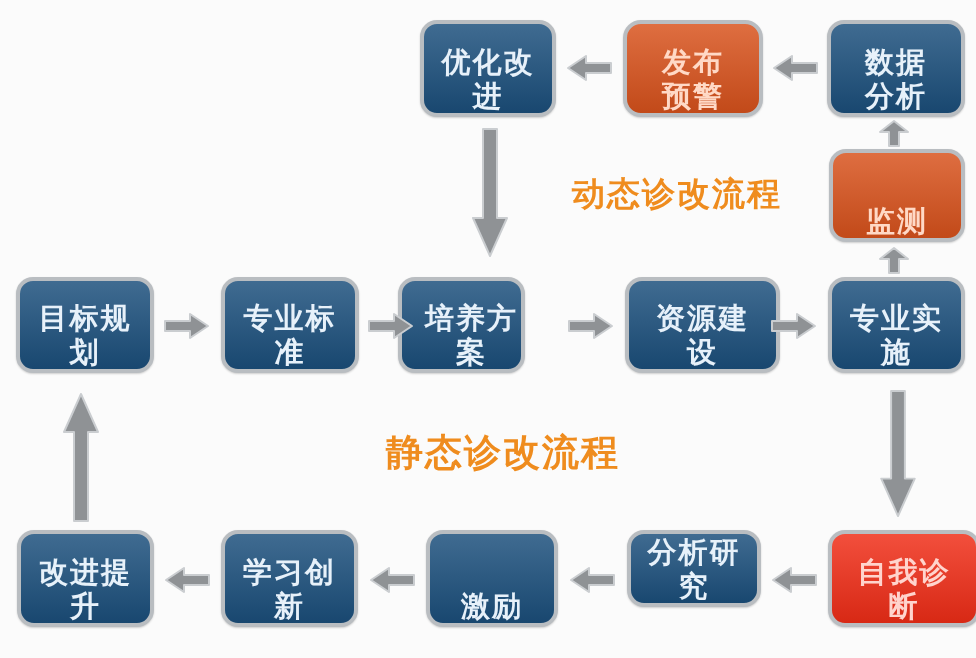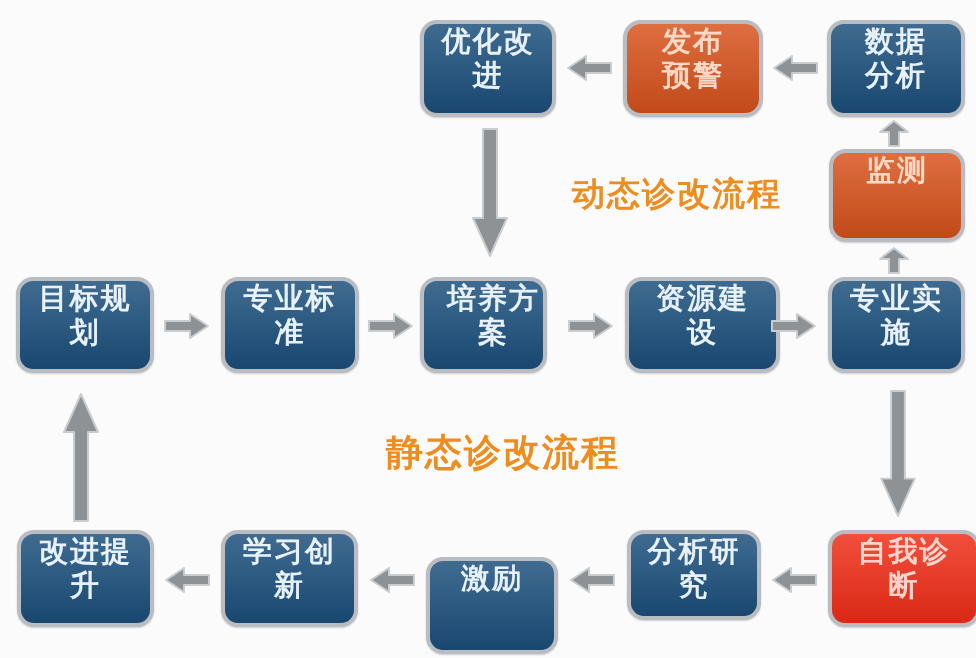--- a/index.html
+++ b/index.html
@@ -8,21 +8,21 @@
     background:#fbfbfb;
     font-family:"Liberation Sans","DejaVu Sans",sans-serif;
     overflow:hidden;
   }
   .canvas{position:relative;width:976px;height:658px;}
   .node{
     position:absolute;
     border:4px solid #b9bdc1;
     border-radius:17px;
     box-sizing:border-box;
-    display:flex;align-items:flex-start;justify-content:center;
+    display:flex;align-items:flex-end;justify-content:center;
     text-align:center;
     background-image:linear-gradient(180deg, rgba(255,255,255,.16), rgba(0,0,0,.10));
     box-shadow:0 1px 2px rgba(0,0,0,.18);
   }
   .node span{
     white-space:pre-line;
     font-size:29px;
     font-weight:bold;
     line-height:1.18;
     letter-spacing:2px;
@@ -70,45 +70,45 @@
 划</span>
   </div>
 
   <div class="node orange" style="left: 829px; top: 149px; width: 136px; height: 93px; background-color: rgb(216, 82, 28); border-color: rgb(185, 189, 193);">
     <span>监测</span>
   </div>
   <div class="node blue" style="left: 221px; top: 277px; width: 138px; height: 96px; background-color: rgb(27, 79, 124); border-color: rgb(185, 189, 193);">
     <span>专业标
 准</span>
   </div>
-  <div class="node blue" style="left: 420px; top: 277px; width: 127px; height: 96px; background-color: rgb(27, 79, 124); border-color: rgb(185, 189, 193); padding-left: 20px;">
+  <div class="node blue" style="left: 398px; top: 277px; width: 127px; height: 96px; background-color: rgb(27, 79, 124); border-color: rgb(185, 189, 193); padding-left: 20px;">
     <span>培养方
 案</span>
   </div>
   <div class="node blue" style="left: 625px; top: 277px; width: 155px; height: 96px; background-color: rgb(27, 79, 124); border-color: rgb(185, 189, 193);">
     <span>资源建
 设</span>
   </div>
   <div class="node blue" style="left: 828px; top: 277px; width: 137px; height: 96px; background-color: rgb(27, 79, 124); border-color: rgb(185, 189, 193);">
     <span>专业实
 施</span>
   </div>
 
   <div class="node blue" style="left: 17px; top: 530px; width: 137px; height: 97px; background-color: rgb(27, 79, 124); border-color: rgb(185, 189, 193);">
     <span>改进提
 升</span>
   </div>
   <div class="node blue" style="left: 221px; top: 530px; width: 137px; height: 97px; background-color: rgb(27, 79, 124); border-color: rgb(185, 189, 193);">
     <span>学习创
 新</span>
   </div>
-  <div class="node blue" style="left: 426px; top: 530px; width: 132px; height: 97px; background-color: rgb(27, 79, 124); border-color: rgb(185, 189, 193); margin-top: 27px;">
+  <div class="node blue" style="left: 426px; top: 530px; width: 132px; height: 97px; background-color: rgb(27, 79, 124); border-color: rgb(185, 189, 193);">
     <span>激励</span>
   </div>
-  <div class="node blue" style="left: 627px; top: 530px; width: 134px; height: 90px; background-color: rgb(27, 79, 124); border-color: rgb(185, 189, 193);">
+  <div class="node blue" style="left: 627px; top: 530px; width: 134px; height: 77px; background-color: rgb(27, 79, 124); border-color: rgb(185, 189, 193);">
     <span>分析研
 究</span>
   </div>
   <div class="node red" style="left: 828px; top: 530px; width: 152px; height: 97px; background-color: rgb(240, 45, 23); border-color: rgb(185, 189, 193);">
     <span>自我诊
 断</span>
   </div>
 
   <div class="proc-label dynamic" style="left: 572px; top: 172px; color: rgb(239, 140, 30);">动态诊改流程</div>
   <div class="proc-label static" style="left: 386px; top: 428px; color: rgb(239, 140, 30);">静态诊改流程</div>

